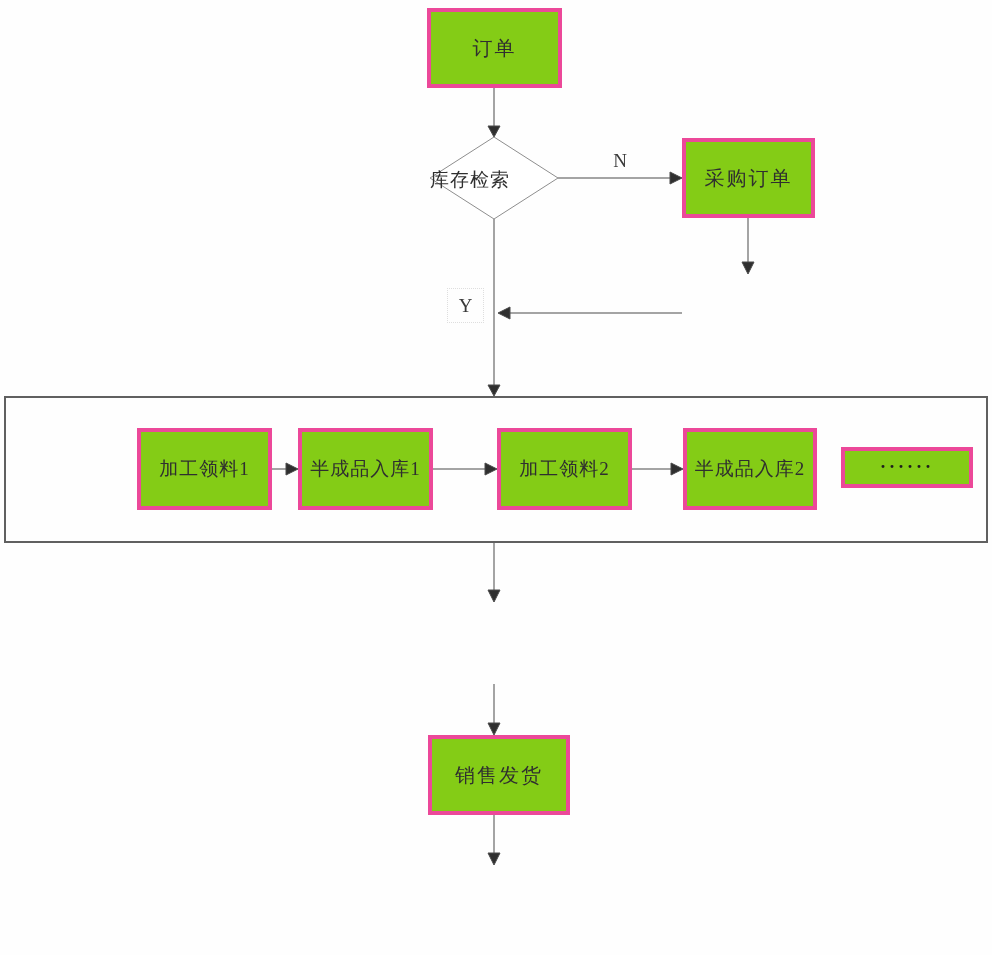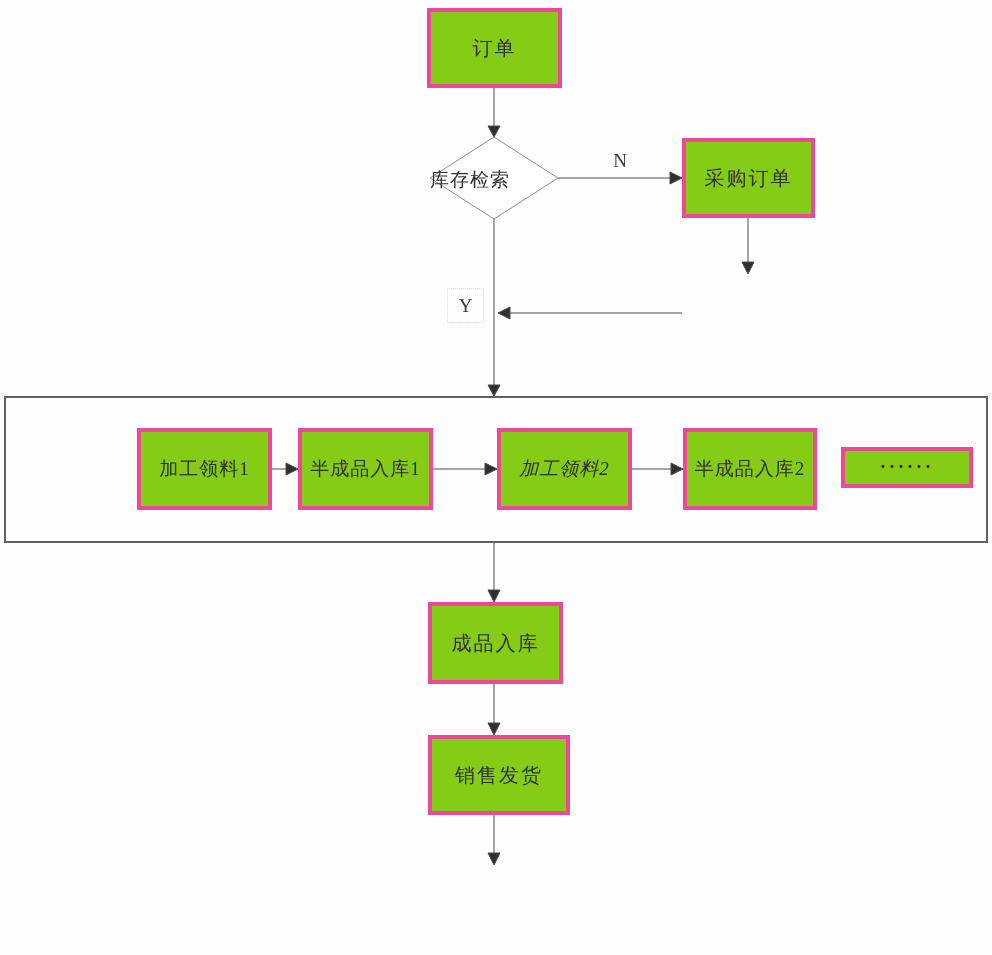--- a/index.html
+++ b/index.html
@@ -163,31 +163,28 @@
   <div class="edge-label yes" style="left:447px;top:288px;width:35px;height:33px;">Y</div>
 
   <div class="container-box" style="left:4px;top:396px;width:984px;height:147px;"></div>
 
   <div class="node" style="left:93px;top:428px;width:135px;height:82px;font-size:19px;letter-spacing:1px;margin-left:44px;">
     <span>加工领料1</span>
   </div>
   <div class="node" style="left:298px;top:428px;width:135px;height:82px;font-size:19px;letter-spacing:1px;">
     <span>半成品入库1</span>
   </div>
-  <div class="node" style="left:497px;top:428px;width:135px;height:82px;font-size:19px;letter-spacing:1px;font-style:italic;">
+  <div class="node" style="left:497px;top:428px;width:135px;height:82px;font-size:19px;letter-spacing:1px;">
     <span>加工领料2</span>
   </div>
   <div class="node" style="left:683px;top:428px;width:134px;height:82px;font-size:19px;letter-spacing:1px;">
     <span>半成品入库2</span>
   </div>
   <div class="node dots-node" style="left:841px;top:447px;width:132px;height:41px;">
     <span>······</span>
   </div>
 
-  <div class="node" style="left:428px;top:602px;width:135px;height:82px;">
-    <span>成品入库</span>
-  </div>
   <div class="node" style="left:428px;top:735px;width:142px;height:80px;">
     <span>销售发货</span>
   </div>
 
 
 </div>
 
 </body></html>

